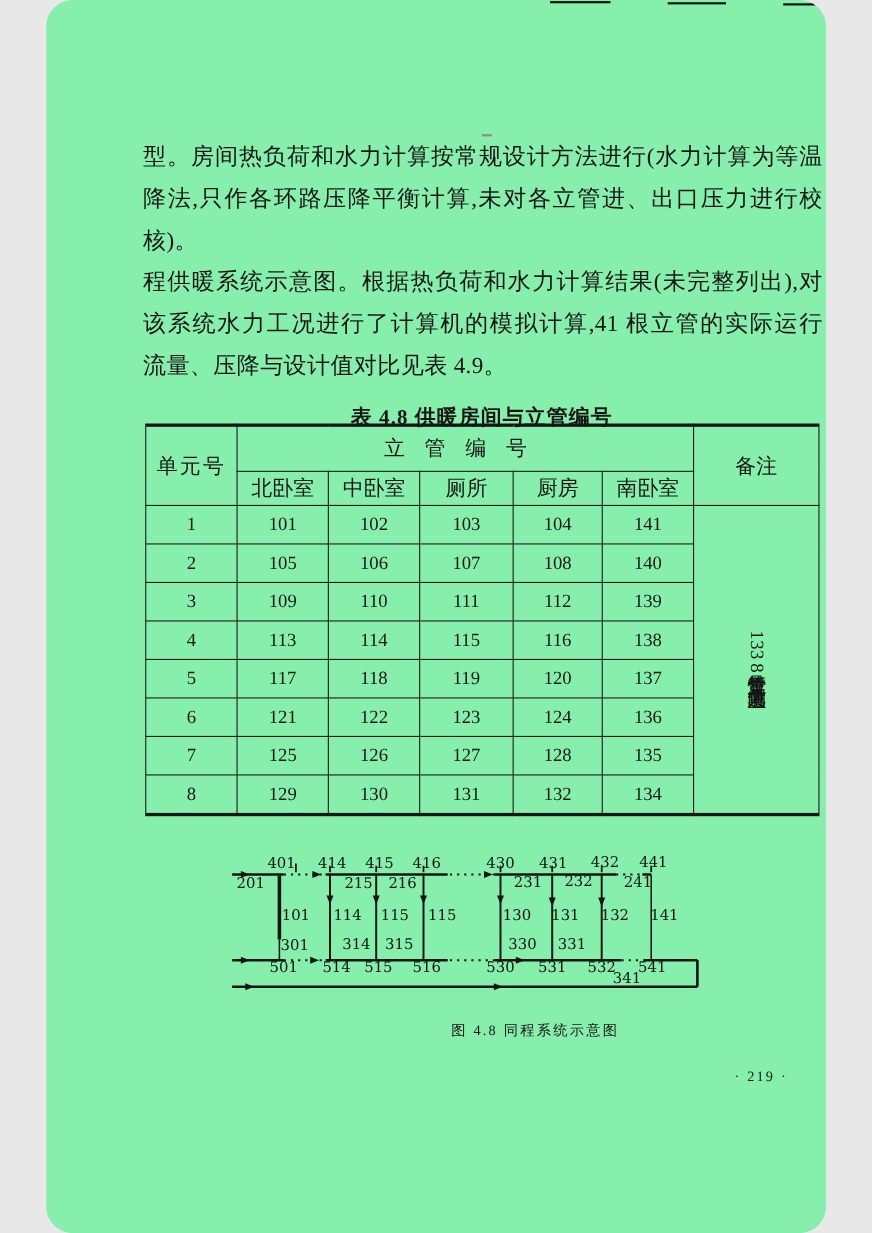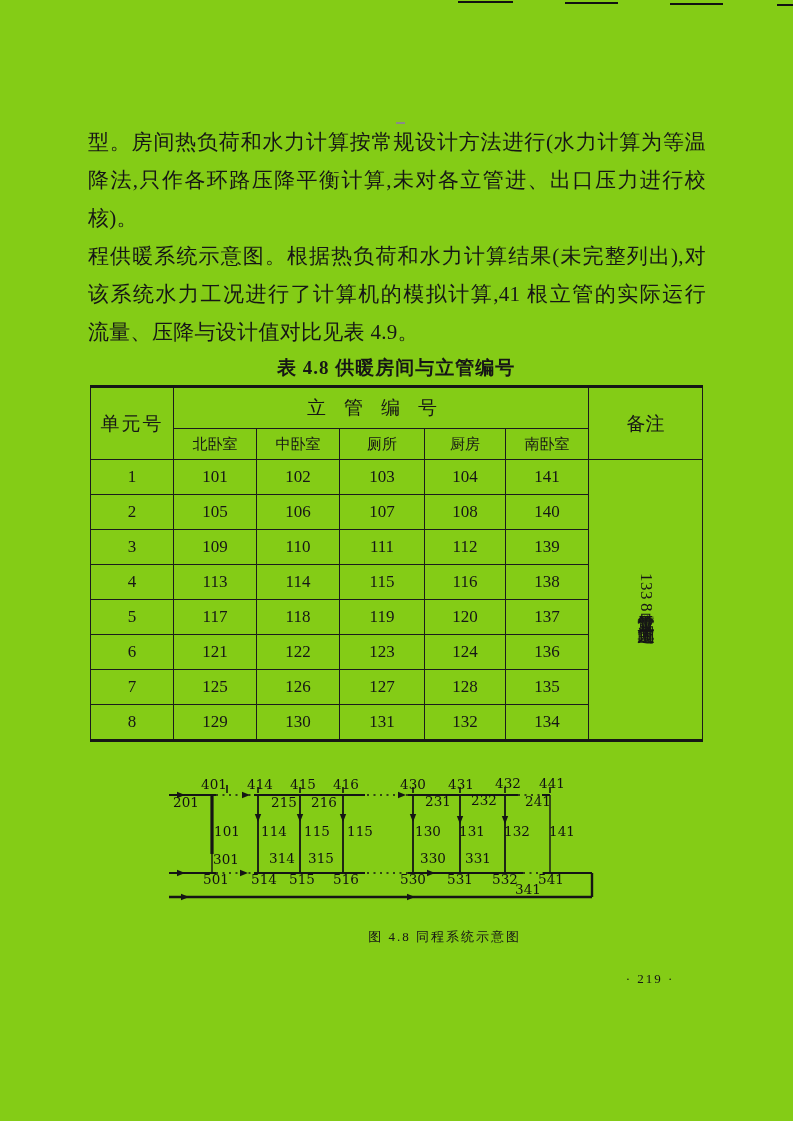--- a/index.html
+++ b/index.html
@@ -1,50 +1,50 @@
 <!DOCTYPE html>
 <html><head>
 <meta charset="utf-8">
 <style>
   html,body{margin:0;padding:0;background:#e8e8e8;}
   #page{
-    position:relative;width:793px;height:1121px;background:#84cc16;
+    position:relative;width:709px;height:1121px;background:#86efac;
     font-family:"Liberation Serif","DejaVu Serif",serif;color:#161616;
-    overflow:hidden;margin:0 auto;
+    overflow:hidden;margin:0 auto;border-radius:24px;
   }
   .dash{position:absolute;background:#111;height:2px;}
   .speck{position:absolute;background:#8a8a8a;height:2px;width:9px;}
 
   
   #bodytext{
     position:absolute;left:88px;top:123px;width:618px;
     font-size:21px;line-height:38px;letter-spacing:.3px;
   }
   .jline{text-align:justify;text-align-last:justify;text-justify:inter-character;white-space:nowrap0;}
   .lline{text-align:left;text-align-last:left;}
   .indent{text-indent:2em;}
 
   
   #tbl-title{
-    position:absolute;left:90px;top:355px;width:612px;text-align:center;
+    position:absolute;left:90px;top:366px;width:612px;text-align:center;
     font-weight:bold;font-size:19px;letter-spacing:1px;
   }
   table#riser-table{
     position:absolute;left:90px;top:385px;width:612px;
     border-collapse:collapse;table-layout:fixed;
     border-top:3px solid #161616;border-bottom:3px solid #161616;
     border-left:1.5px solid #161616;border-right:1.5px solid #161616;
     font-size:17px;
   }
   #riser-table td,#riser-table th{
     border:1.6px solid #1c1c1c;text-align:center;vertical-align:middle;
     font-weight:normal;padding:0;
   }
   #riser-table .hrow1 th{height:40px;font-size:19px;}
-  #riser-table .hrow2 th{height:30px;font-size:15px;}
+  #riser-table .hrow2 th{height:30px;font-size:19px;}
   #riser-table tbody td{height:34px;font-size:17px;}
   th.group-head{letter-spacing:18px;font-family:Liberation Mono, monospace;}
   th.unit-head{letter-spacing:2px;}
   td.remark-cell{vertical-align:top;}
   .vtext{
     writing-mode:vertical-rl;-webkit-writing-mode:vertical-rl;
     font-size:17px;line-height:110px;letter-spacing:.5px;
     margin:6px auto 0 auto;height:266px;
   }
 

